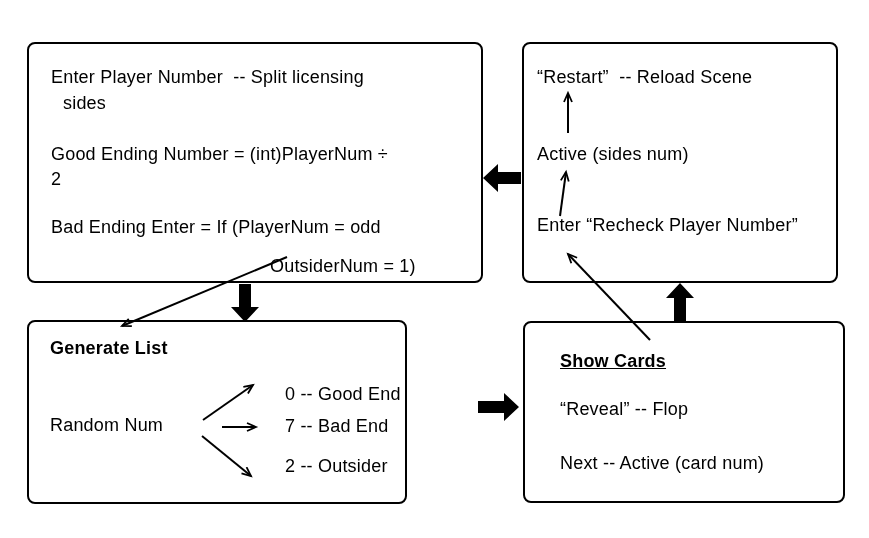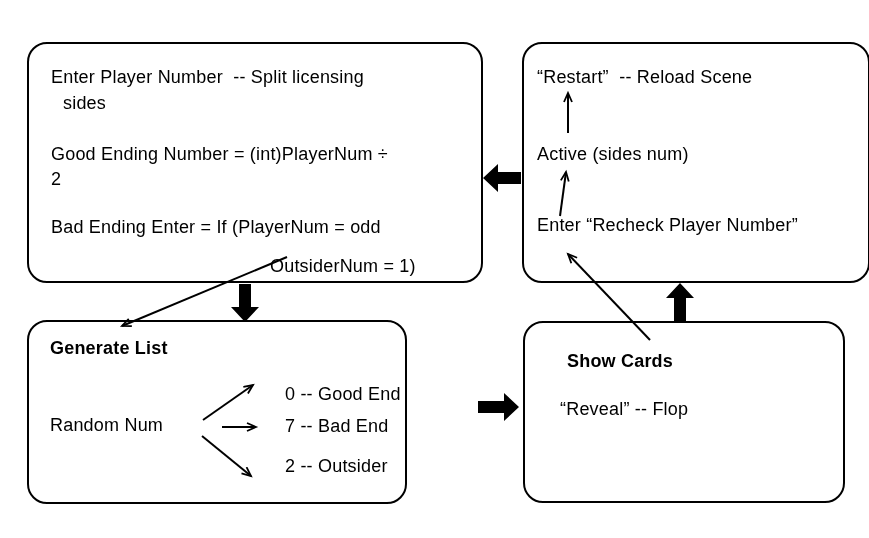--- a/index.html
+++ b/index.html
@@ -12,34 +12,34 @@
     position: relative;
     width: 869px;
     height: 538px;
     background: #ffffff;
     overflow: hidden;
   }
   .node {
     position: absolute;
     background: #ffffff;
     border: 2.5px solid #000000;
-    border-radius: 20px;
+    border-radius: 8px;
     box-sizing: border-box;
   }
   .tline {
     position: absolute;
     font-size: 18px;
     line-height: 25px;
     letter-spacing: 0.2px;
     color: #000000;
     white-space: pre;
   }
   .bold { font-weight: bold; }
   #box-tl { left: 27px;  top: 42px;  width: 456px; height: 241px; }
-  #box-tr { left: 522px; top: 42px;  width: 348px; height: 241px; }
+  #box-tr { left: 522px; top: 42px;  width: 316px; height: 241px; }
   #box-bl { left: 27px;  top: 320px; width: 380px; height: 184px; }
   #box-br { left: 523px; top: 321px; width: 322px; height: 182px; }
   #arrow-layer {
     position: absolute;
     left: 0; top: 0;
     width: 869px; height: 538px;
     pointer-events: none;
   }
 </style>
 </head>
@@ -64,22 +64,23 @@
 
   <div class="node" id="box-bl">
     <div class="tline bold" style="left:21px; top:14px;">Generate List</div>
     <div class="tline" style="left:21px; top:91px;">Random Num</div>
     <div class="tline" style="left:256px; top:60px;">0 -- Good End</div>
     <div class="tline" style="left:256px; top:92px;">7 -- Bad End</div>
     <div class="tline" style="left:256px; top:132px;">2 -- Outsider</div>
   </div>
 
   <div class="node" id="box-br">
-    <div class="tline bold" style="left:42px; top:26px;">Show Cards</div>
+    <div class="tline bold" style="left:35px; top:26px;text-decoration:underline;">Show Cards</div>
     <div class="tline" style="left:35px; top:74px;">“Reveal” -- Flop</div>
+    <div class="tline" style="left:35px; top:128px;">Next -- Active (card num)</div>
   </div>
 
   <svg id="arrow-layer" viewBox="0 0 869 538" xmlns="http://www.w3.org/2000/svg">
     <defs>
       <marker id="ah" markerUnits="userSpaceOnUse" markerWidth="14" markerHeight="12" refX="10" refY="5" orient="auto">
         <path d="M1,1 L10,5 L1,9" fill="none" stroke="#000000" stroke-width="1.8"></path>
       </marker>
     </defs>
 
     <polygon points="483,178 498,164 498,172 521,172 521,184 498,184 498,192" fill="#000000"></polygon>

